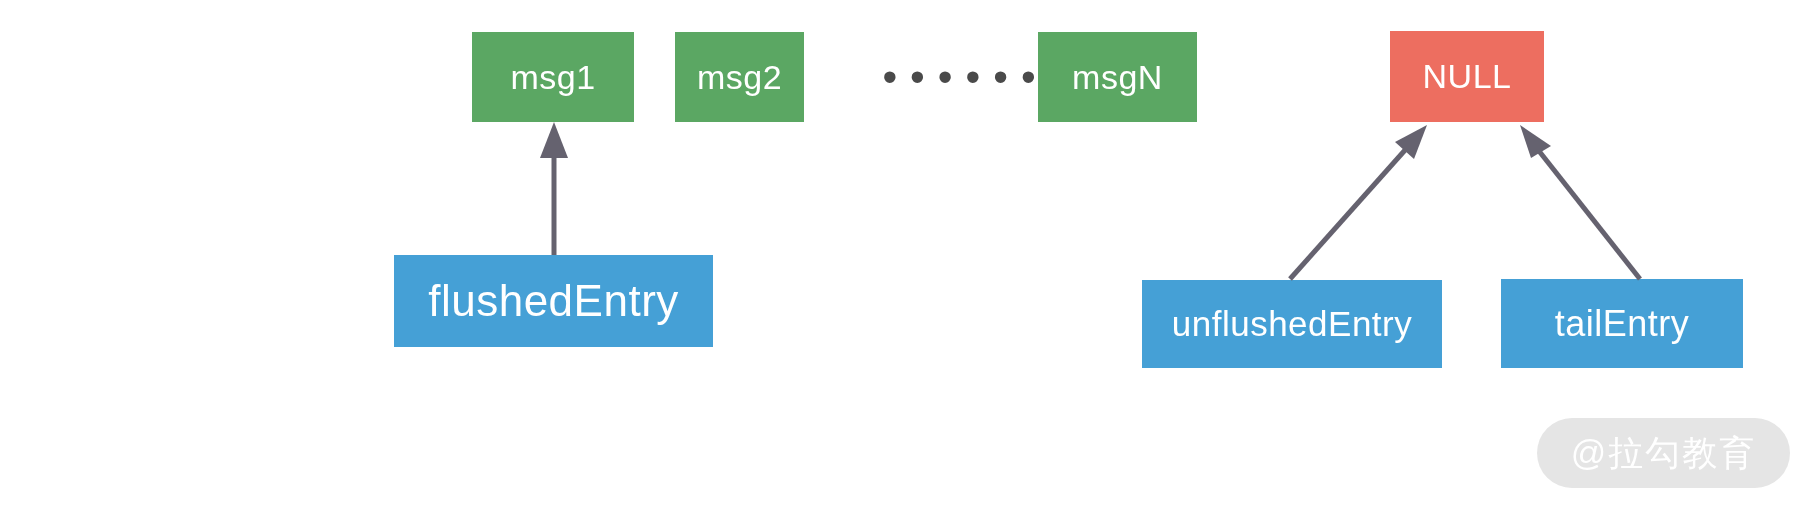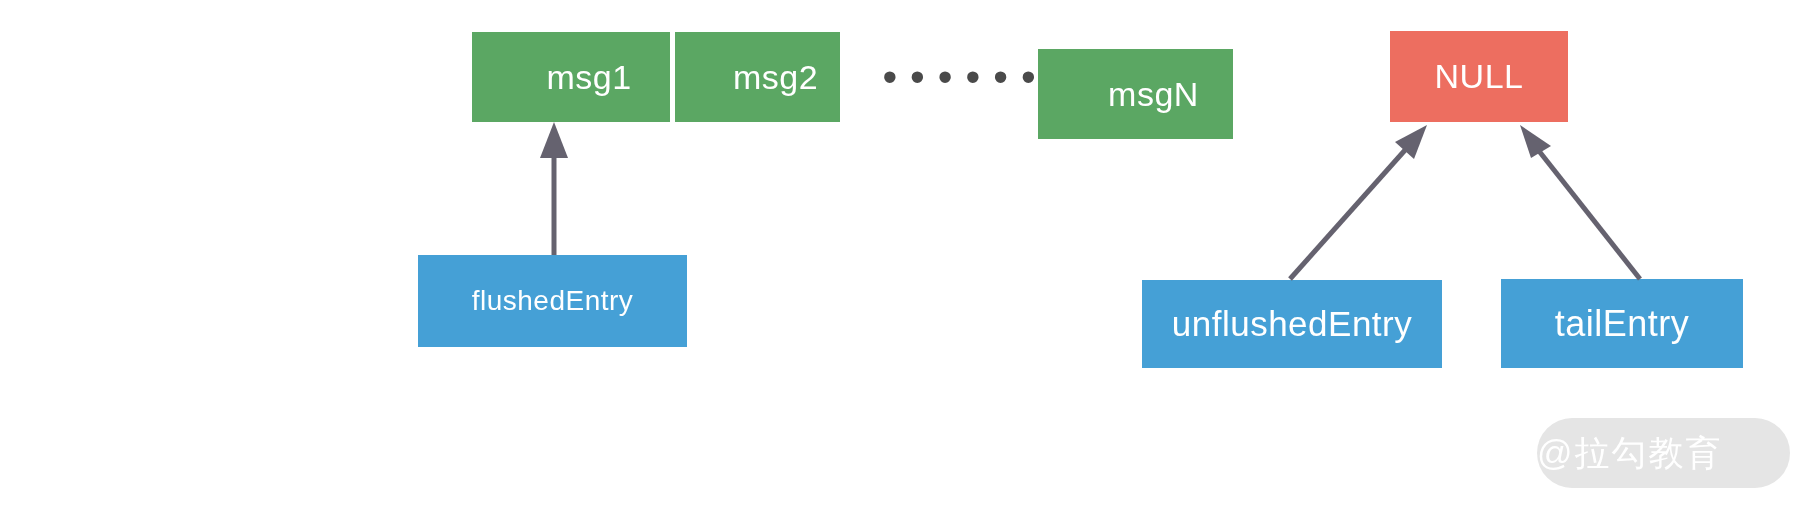--- a/index.html
+++ b/index.html
@@ -10,47 +10,47 @@
   html,body{margin:0;padding:0;}
   body{font-family:"Liberation Sans","DejaVu Sans",sans-serif;background:#fff;}
   .canvas{
     position:relative;width:1818px;height:515px;background:var(--c-canvas-bg);
     overflow:hidden;
   }
   .node{
     position:absolute;display:flex;align-items:center;justify-content:center;
     color:#fff;font-size:34px;font-weight:400;letter-spacing:0.5px;
   }
-  .green{background:var(--c-green);padding-left:36px;}
+  .green{background:var(--c-green);}
   .red{background:var(--c-red);}
   .blue{background:var(--c-blue);}
   .node-msg1{left:472px;top:32px;width:162px;height:90px;}
   .node-msg2{left:675px;top:32px;width:129px;height:90px;}
-  .node-msgN{left:1038px;top:32px;width:159px;height:90px;margin-top:17px;}
-  .node-null{left:1390px;top:31px;width:178px;height:91px;}
-  .node-flushed{left:418px;top:255px;width:269px;height:92px;font-size:28px;}
+  .node-msgN{left:1038px;top:32px;width:159px;height:90px;}
+  .node-null{left:1390px;top:31px;width:154px;height:91px;}
+  .node-flushed{left:394px;top:255px;width:319px;height:92px;font-size:44px;}
   .node-unflushed{left:1142px;top:280px;width:300px;height:88px;font-size:35px;}
   .node-tail{left:1501px;top:279px;width:242px;height:89px;font-size:36px;}
   .ellipsis{
     position:absolute;left:876px;top:32px;width:166px;height:90px;
     display:flex;align-items:center;justify-content:center;
     color:var(--c-dots);font-size:42px;letter-spacing:13px;
     padding-left:13px;box-sizing:border-box;
   }
   .caption{
     position:absolute;left:58px;top:268px;
     color:var(--c-caption-text);font-size:40px;font-weight:400;white-space:nowrap;
   }
   .arrows{position:absolute;left:0;top:0;width:1818px;height:515px;pointer-events:none;}
   .arrow-line{stroke:var(--c-arrow);stroke-width:5;fill:none;}
   .arrow-head{fill:var(--c-arrow);stroke:none;}
   .watermark{
     position:absolute;left:1537px;top:418px;width:253px;height:70px;
     background:var(--c-watermark-bg);border-radius:35px;opacity:0.92;
-    display:flex;align-items:center;
+    display:flex;align-items:center;justify-content:center;
   }
   .watermark span{
     color:var(--c-watermark-text);font-size:35px;font-weight:400;letter-spacing:2px;
   }
 </style>
 </head>
 <body>
 
 <div class="canvas">
 

